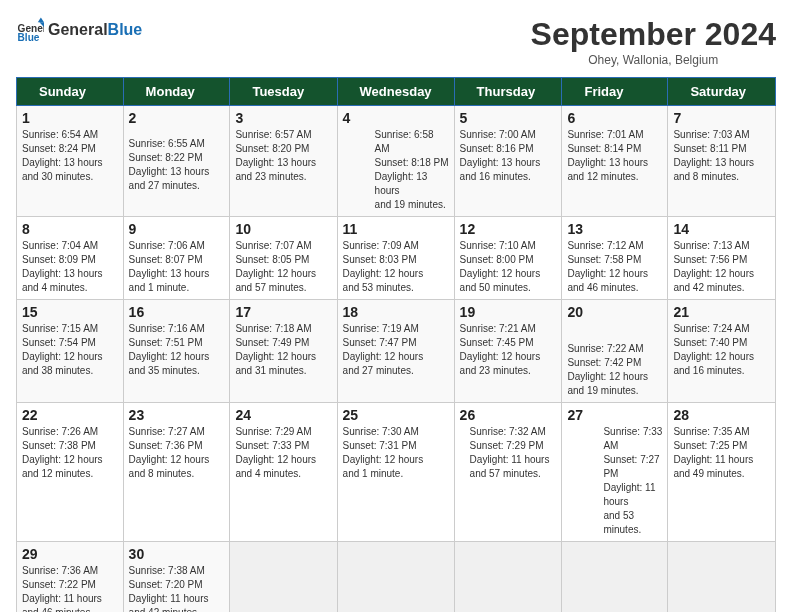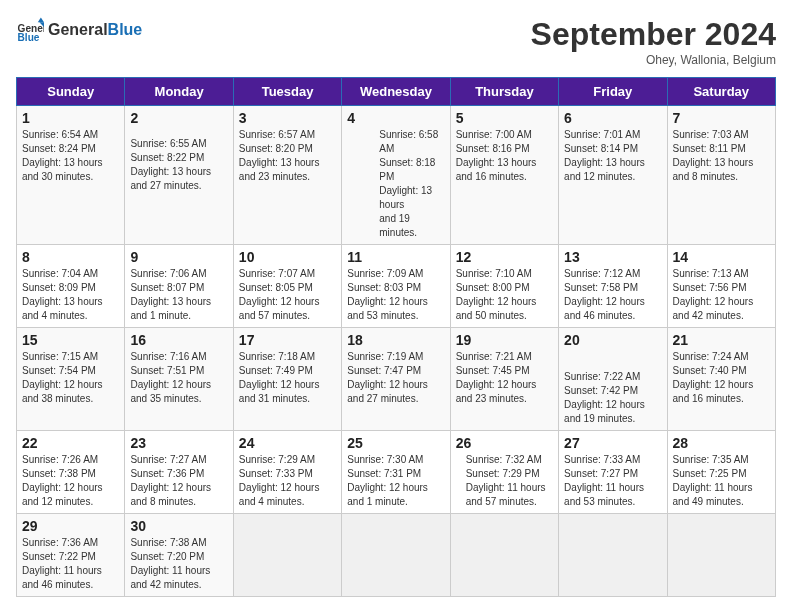--- a/index.html
+++ b/index.html
@@ -19,41 +19,41 @@
     .logo {
       display: flex;
       align-items: center;
       gap: 4px;
     }
     .logo-icon {
       width: 28px;
       height: 28px;
     }
     .title-block {
-      text-align: right;
+      text-align: center;
     }
     .month-title {
       font-size: 32px;
       font-weight: bold;
       color: #333;
     }
     .subtitle {
       font-size: 12px;
       color: #555;
     }
     table {
       width: 100%;
       border-collapse: collapse;
       font-size: 11px;
     }
     thead tr th {
-      background: #4c1d95;
+      background: #14532d;
       color: #fff;
-      text-align: center;
-      padding: 6px 13px;
+      text-align: left;
+      padding: 6px 22px;
       font-size: 13px;
       font-weight: bold;
       border: 1px solid #2a6cb5;
     }
     tbody tr td {
       border: 1px solid #ccc;
       vertical-align: top;
       padding: 4px 5px;
       width: 14.28%;
       min-height: 80px;
@@ -299,21 +299,21 @@
         </td>
         <td>
           <span class="day-num">26</span>
           <div class="day-info" style="white-space: pre-line; margin-left: 10px;">Sunrise: 7:32 AM
 Sunset: 7:29 PM
 Daylight: 11 hours
 and 57 minutes.</div>
         </td>
         <td>
           <span class="day-num">27</span>
-          <div class="day-info" style="white-space: pre-line;">Sunrise: 7:33 AM
+          <div class="day-info" style="white-space: pre-line; margin-left: 36px;">Sunrise: 7:33 AM
 Sunset: 7:27 PM
 Daylight: 11 hours
 and 53 minutes.</div>
         </td>
         <td>
           <span class="day-num">28</span>
           <div class="day-info" style="white-space: pre-line;">Sunrise: 7:35 AM
 Sunset: 7:25 PM
 Daylight: 11 hours
 and 49 minutes.</div>

